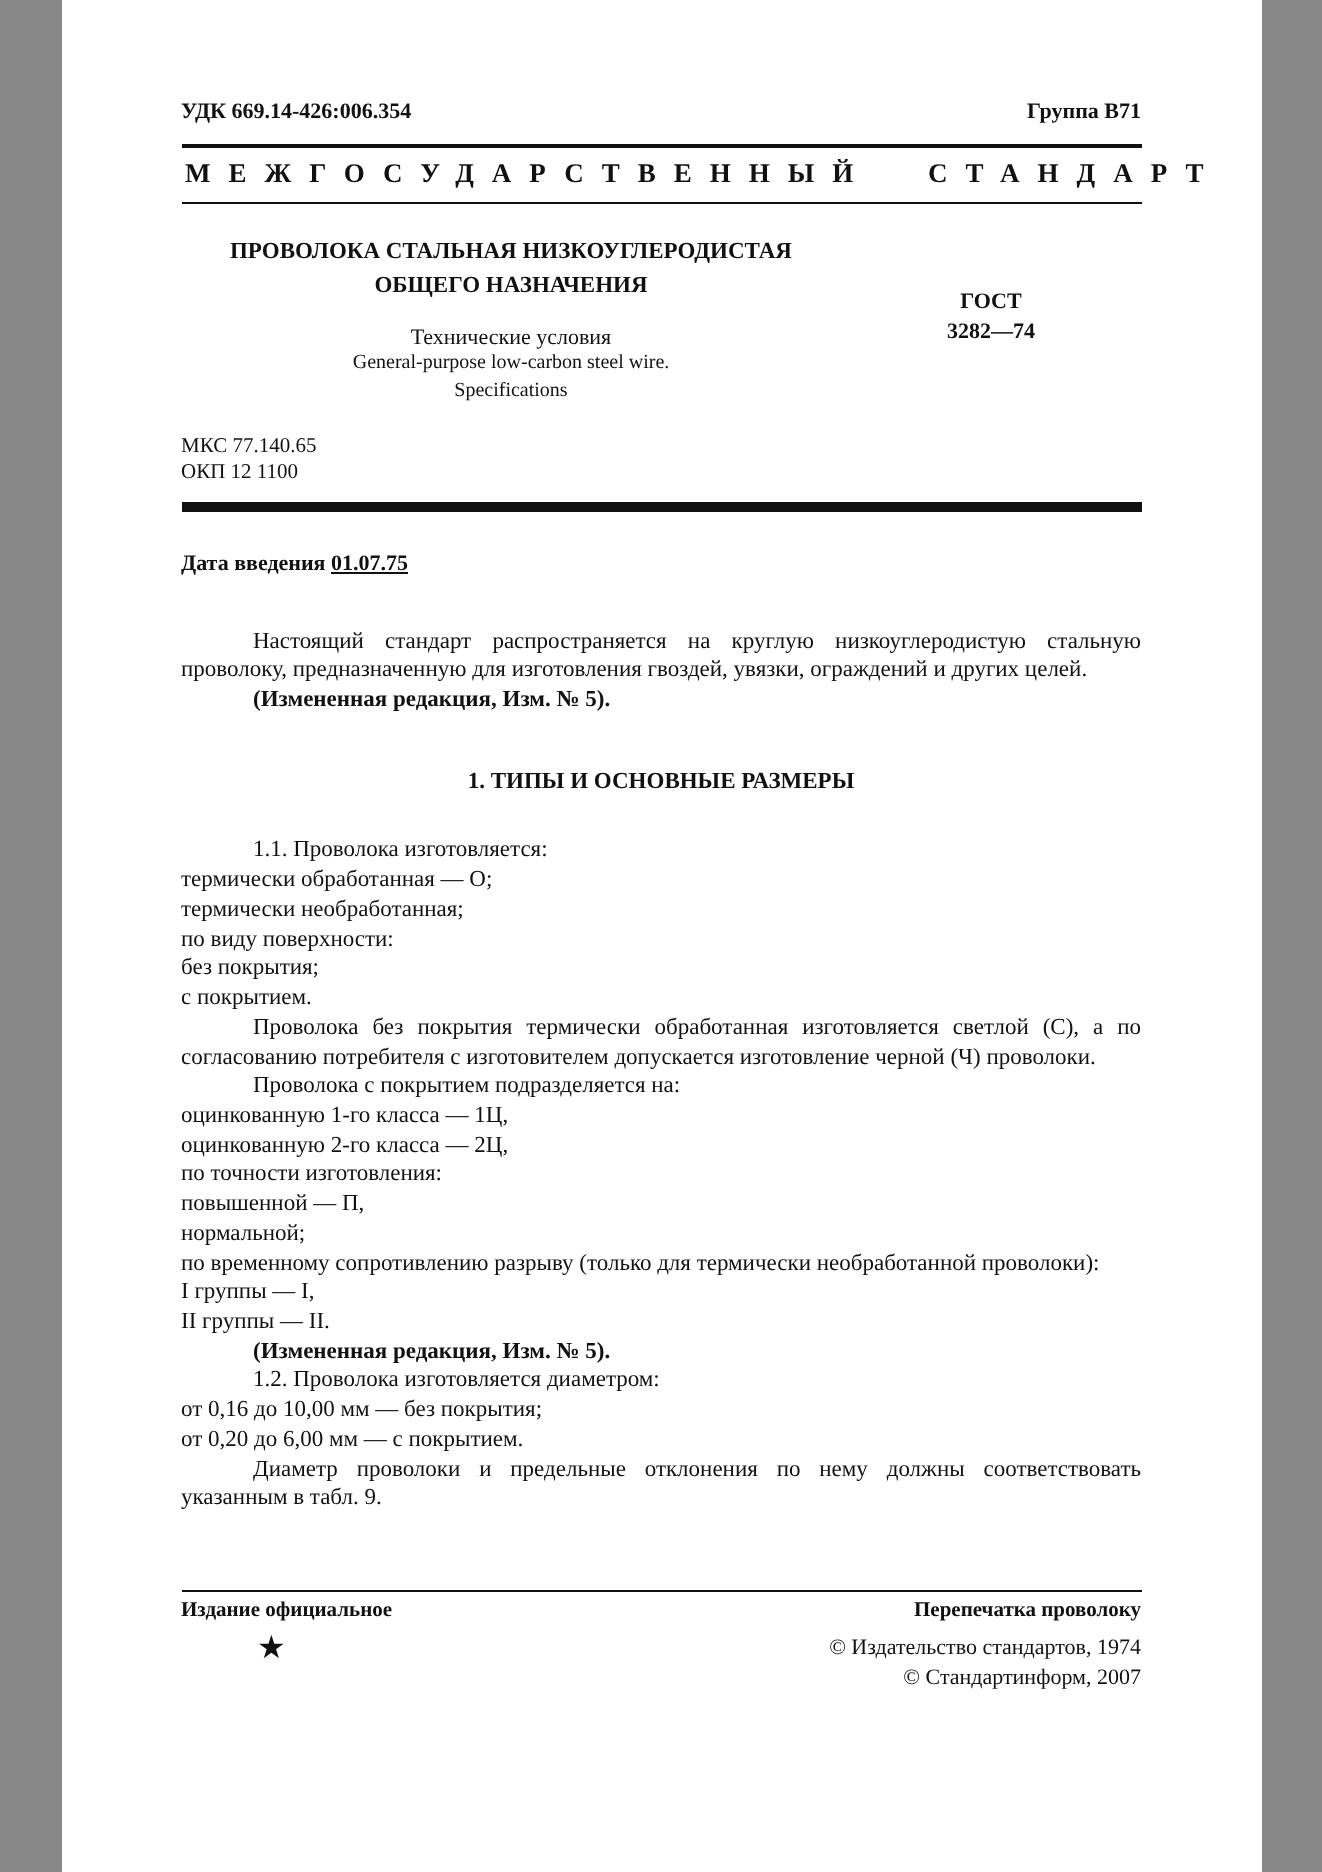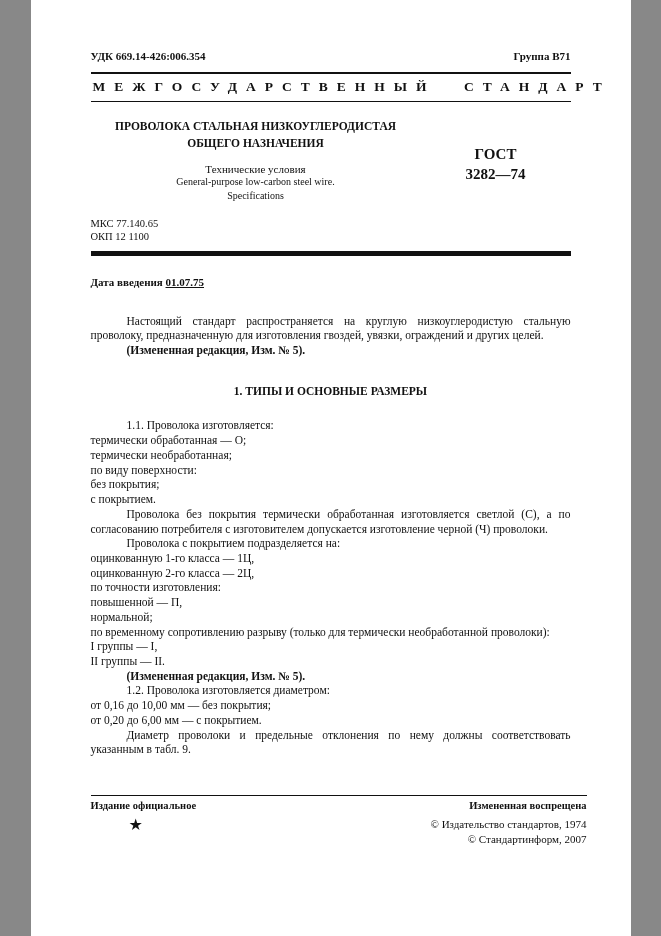--- a/index.html
+++ b/index.html
@@ -34,21 +34,21 @@
   }
   .title-block { display: flex; margin-top: 16px; }
   .title-left { flex: 1; text-align: center; }
   .title-ru { font-weight: bold; font-size: 11.5px; line-height: 1.45; }
   .subtitle-ru { font-weight: normal; font-size: 11px; margin-top: 12px; }
   .title-en { font-size: 10px; line-height: 1.4; }
   .gost-box {
     width: 150px;
     text-align: center;
     font-weight: bold;
-    font-size: 15px;
+    font-size: 11px;
     line-height: 1.35;
     padding-top: 26px;
   }
   .codes { font-size: 10.5px; margin-top: 14px; line-height: 1.25; }
   .bar-thick { height: 5px; background: #111; margin-top: 7px; }
   .date-line {
     font-weight: bold;
     font-size: 11px;
     margin-top: 20px;
   }
@@ -62,21 +62,21 @@
     font-weight: bold;
     font-size: 11.5px;
     margin: 26px 0 20px 0;
   }
   .line { text-align: left; }
   .line.indent { text-indent: 36px; }
   .line.justify { text-align: justify; }
   .footer {
     position: absolute;
     left: 60px;
-    right: 44px;
+    right: 60px;
     top: 795px;
   }
   .footer-rule { border-top: 1.5px solid #111; }
   .footer-row {
     display: flex;
     justify-content: space-between;
     font-weight: bold;
     font-size: 10.5px;
     margin-top: 4px;
   }
@@ -161,21 +161,21 @@
         <div class="line">от 0,16 до 10,00 мм — без покрытия;</div>
         <div class="line">от 0,20 до 6,00 мм — с покрытием.</div>
         <div class="line indent justify">Диаметр проволоки и предельные отклонения по нему должны соответствовать указанным в табл. 9.</div>
       </div>
   </div>
 
   <div class="footer">
     <div class="footer-rule"></div>
     <div class="footer-row">
       <span>Издание официальное</span>
-      <span>Измененная воспрещена</span>
+      <span>Перепечатка проволоку</span>
     </div>
     <div class="footer-bottom">
       <span class="star">★</span>
       <div class="copyrights">
         <div>© Издательство стандартов, 1974</div>
         <div>© Стандартинформ, 2007</div>
       </div>
     </div>
   </div>
 

